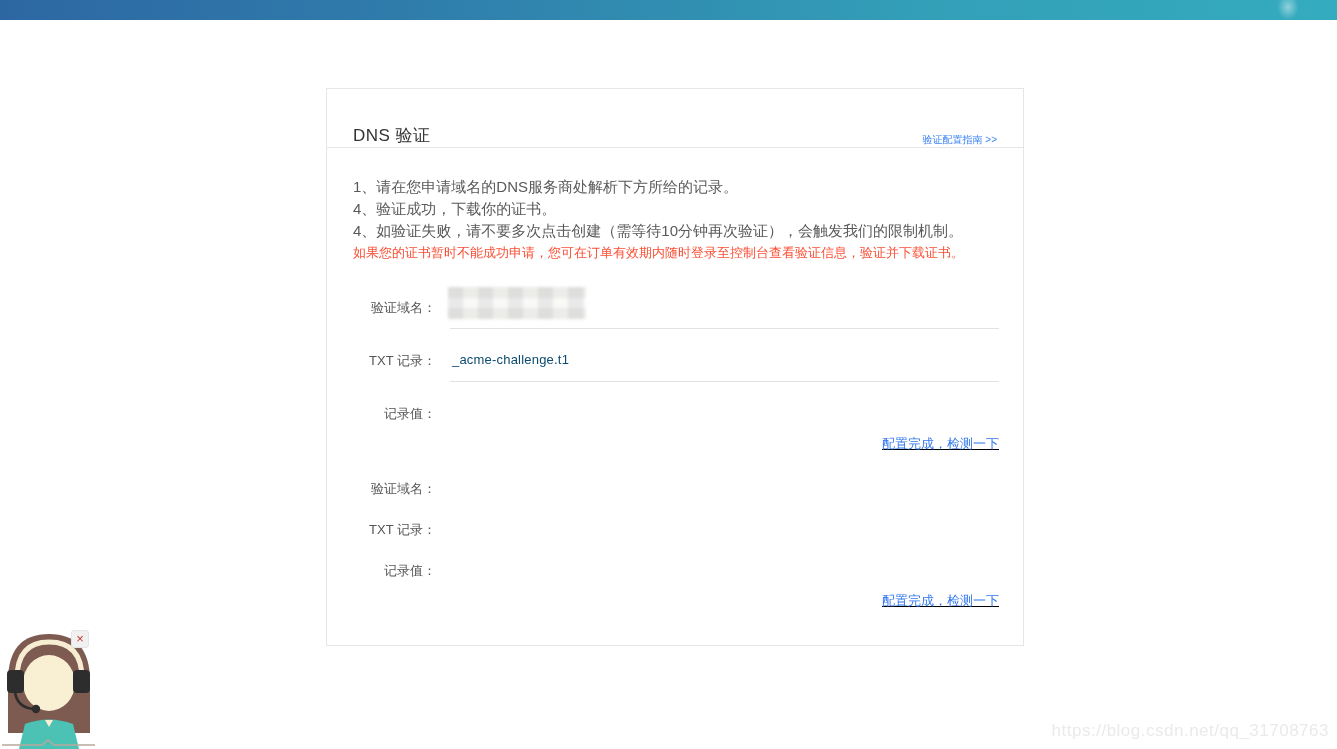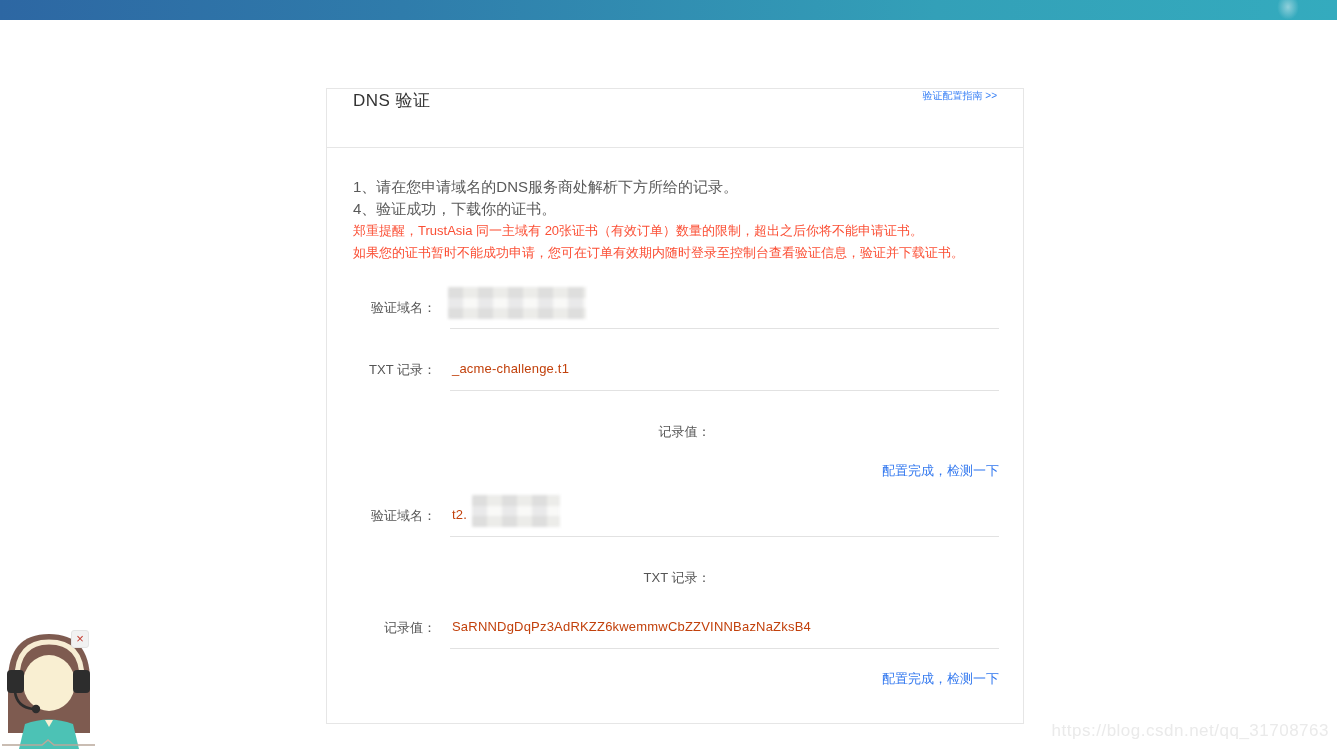--- a/index.html
+++ b/index.html
@@ -16,52 +16,52 @@
   .topbar-glow {
     position:absolute; right:38px; top:-6px; width:22px; height:26px; border-radius:50%;
     background:radial-gradient(ellipse at center, rgba(255,255,255,.45), rgba(255,255,255,0) 70%);
   }
   
   .card {
     position:absolute; left:326px; top:88px; width:698px;
     border:1px solid #e6e6e6; background:#fff;
   }
   .card-header {
-    height:59px; display:flex; align-items:flex-start; justify-content:space-between;
+    height:59px; display:flex; align-items:flex-end; justify-content:space-between;
     padding:0 26px; border-bottom:1px solid #e6e6e6;
   }
   .card-title { font-size:17px; color:#333; font-weight:400; letter-spacing:.5px; }
   .guide-link { font-size:10px; color:#3b82f6; text-decoration:none; cursor:pointer; }
   .card-body { padding:28px 24px 27px 26px; }
   .instr { font-size:15px; color:#595959; line-height:22px; }
   .warn  { font-size:13px; color:#fb4f35; line-height:22px; }
   
   .form { margin-top:32px; }
-  .form-row { display:flex; margin-bottom:29px;justify-content:center; }
+  .form-row { display:flex; margin-bottom:20px; }
   .form-label {
     width:97px; text-align:right; padding-right:14px; flex:none;
     font-size:13px; color:#555; padding-top:3px; white-space:nowrap;
   }
   .form-value {
     flex:1; border-bottom:1px solid #e2e2e2; padding:3px 0 13px 2px;
-    font-size:13px; color:#c2410c; position:relative; min-height:33px;
+    font-size:13px; color:#0c4a6e; position:relative; min-height:33px;
     letter-spacing:.2px;
   }
   
   .blur-patch {
     position:absolute; top:-9px; height:32px; border-radius:1px;
     background:
       repeating-linear-gradient(90deg, rgba(150,150,158,.16) 0 15px, rgba(240,240,238,.06) 15px 30px),
       repeating-linear-gradient(0deg, rgba(170,170,164,.14) 0 11px, rgba(255,255,255,.35) 11px 21px),
       #f6f6f4;
     filter:blur(1.6px);
   }
   .patch-1 { left:-2px; width:138px; }
   .patch-2 { left:22px; width:88px; }
-  .check-row { text-align:right; margin:-9px 0 24px 0; }
+  .check-row { text-align:right; margin:-9px 0 24px 0;text-decoration:underline; }
   .check-row.last { margin-bottom:8px; }
   .check-link { font-size:13px; color:#3177ef; text-decoration:none; cursor:pointer; }
   
   .mascot { position:absolute; left:0px; top:619px; width:100px; height:130px; }
   .close-btn {
     position:absolute; left:71px; top:630px; width:18px; height:18px;
     background:#f1f1f1; border:1px solid #e3e3e3; border-radius:3px;
     color:#c4372c; font-size:13px; line-height:16px; text-align:center; cursor:pointer;
     z-index:5; user-select:none;
   }
@@ -80,21 +80,21 @@
 
 <div class="card">
   <div class="card-header">
     <div class="card-title">DNS 验证</div>
     <a class="guide-link">验证配置指南 &gt;&gt;</a>
   </div>
   <div class="card-body">
 
     <div class="instr">1、请在您申请域名的DNS服务商处解析下方所给的记录。</div>
     <div class="instr">4、验证成功，下载你的证书。</div>
-    <div class="warn">郑重提醒，TrustAsia 同一主域有 20张证书（有效订单）数量的限制，超出之后你将不能申请证书。</div>
+    <div class="instr">4、如验证失败，请不要多次点击创建（需等待10分钟再次验证），会触发我们的限制机制。</div>
     <div class="warn">如果您的证书暂时不能成功申请，您可在订单有效期内随时登录至控制台查看验证信息，验证并下载证书。</div>
 
     <div class="form">
 
       <div class="form-row">
         <div class="form-label">验证域名：</div>
         <div class="form-value">
           <span></span>
           <div class="blur-patch patch-1"></div>
         </div>
@@ -105,31 +105,26 @@
       </div>
       <div class="form-row">
         <div class="form-label">记录值：</div>
       </div>
       <div class="check-row">
         <a class="check-link">配置完成，检测一下</a>
       </div>
 
       <div class="form-row">
         <div class="form-label">验证域名：</div>
-        <div class="form-value">
-          <span>t2.</span>
-          <div class="blur-patch patch-2"></div>
-        </div>
       </div>
       <div class="form-row">
         <div class="form-label">TXT 记录：</div>
       </div>
       <div class="form-row">
         <div class="form-label">记录值：</div>
-        <div class="form-value">SaRNNDgDqPz3AdRKZZ6kwemmwCbZZVINNBazNaZksB4</div>
       </div>
       <div class="check-row last">
         <a class="check-link">配置完成，检测一下</a>
       </div>
 
     </div>
   </div>
 </div>
 
 <div class="close-btn">×</div>

